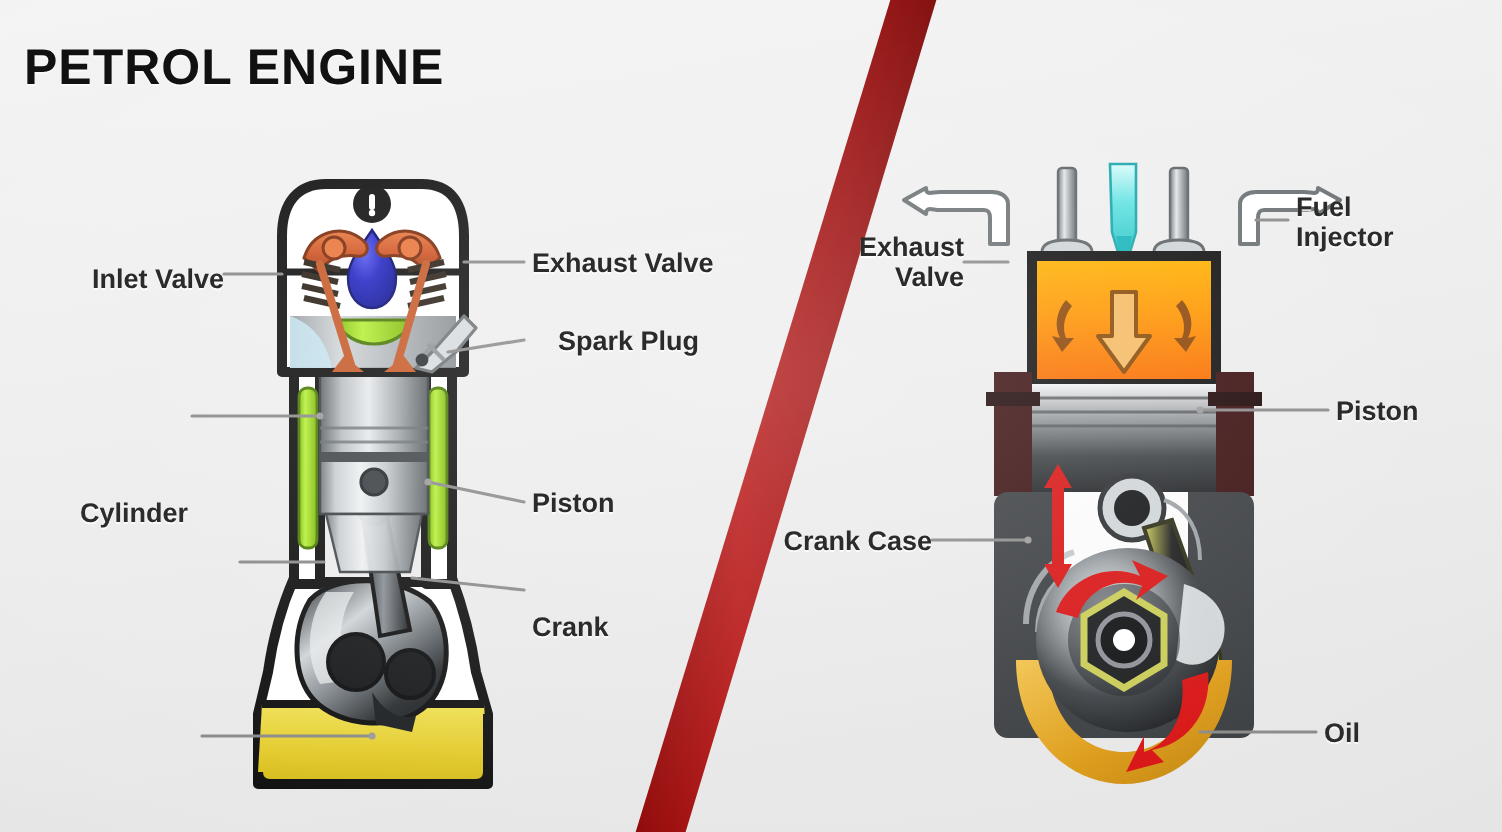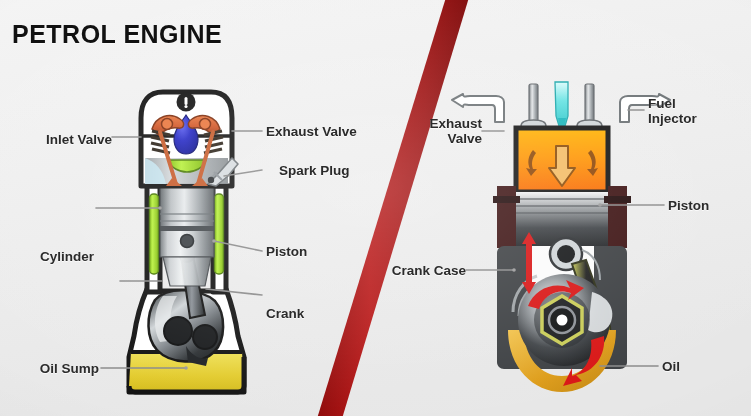--- a/index.html
+++ b/index.html
@@ -420,21 +420,20 @@
   <div class="vignette"></div>
 
   <div class="title" id="title-petrol">PETROL ENGINE</div>
 
 
   <div class="lbl r" style="left:0px; top:132px; width:112px;">Inlet Valve</div>
 
   <div class="lbl r" style="left:0px; top:201px; width:94px;margin-top:48px;">Cylinder</div>
 
 
-  <div class="lbl r" style="left:0px; top:361px; width:99px;">Oil Sump</div>
 
   <div class="lbl l" style="left:266px; top:124px;">Exhaust Valve</div>
 
   <div class="lbl l" style="left:279px; top:163px;">Spark Plug</div>
 
   <div class="lbl l" style="left:266px; top:244px;">Piston</div>
 
   <div class="lbl l" style="left:266px; top:306px;">Crank</div>
 
   <div class="lbl r" style="left:370px; top:116px; width:112px;">Exhaust

